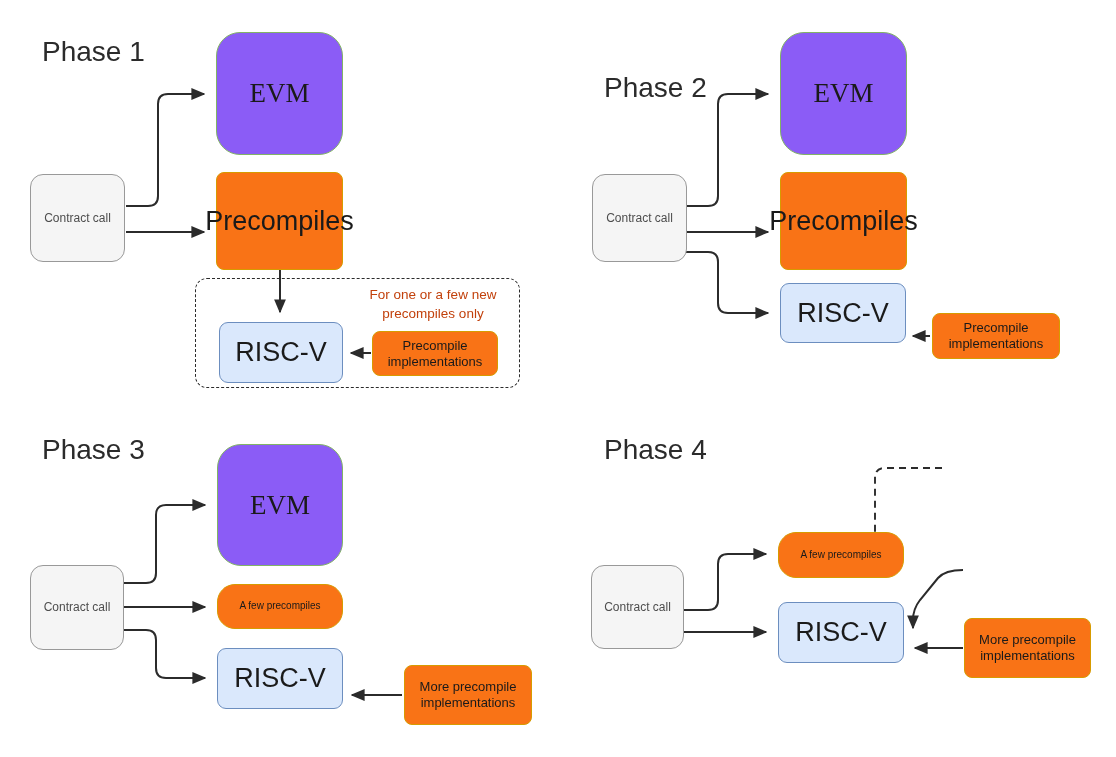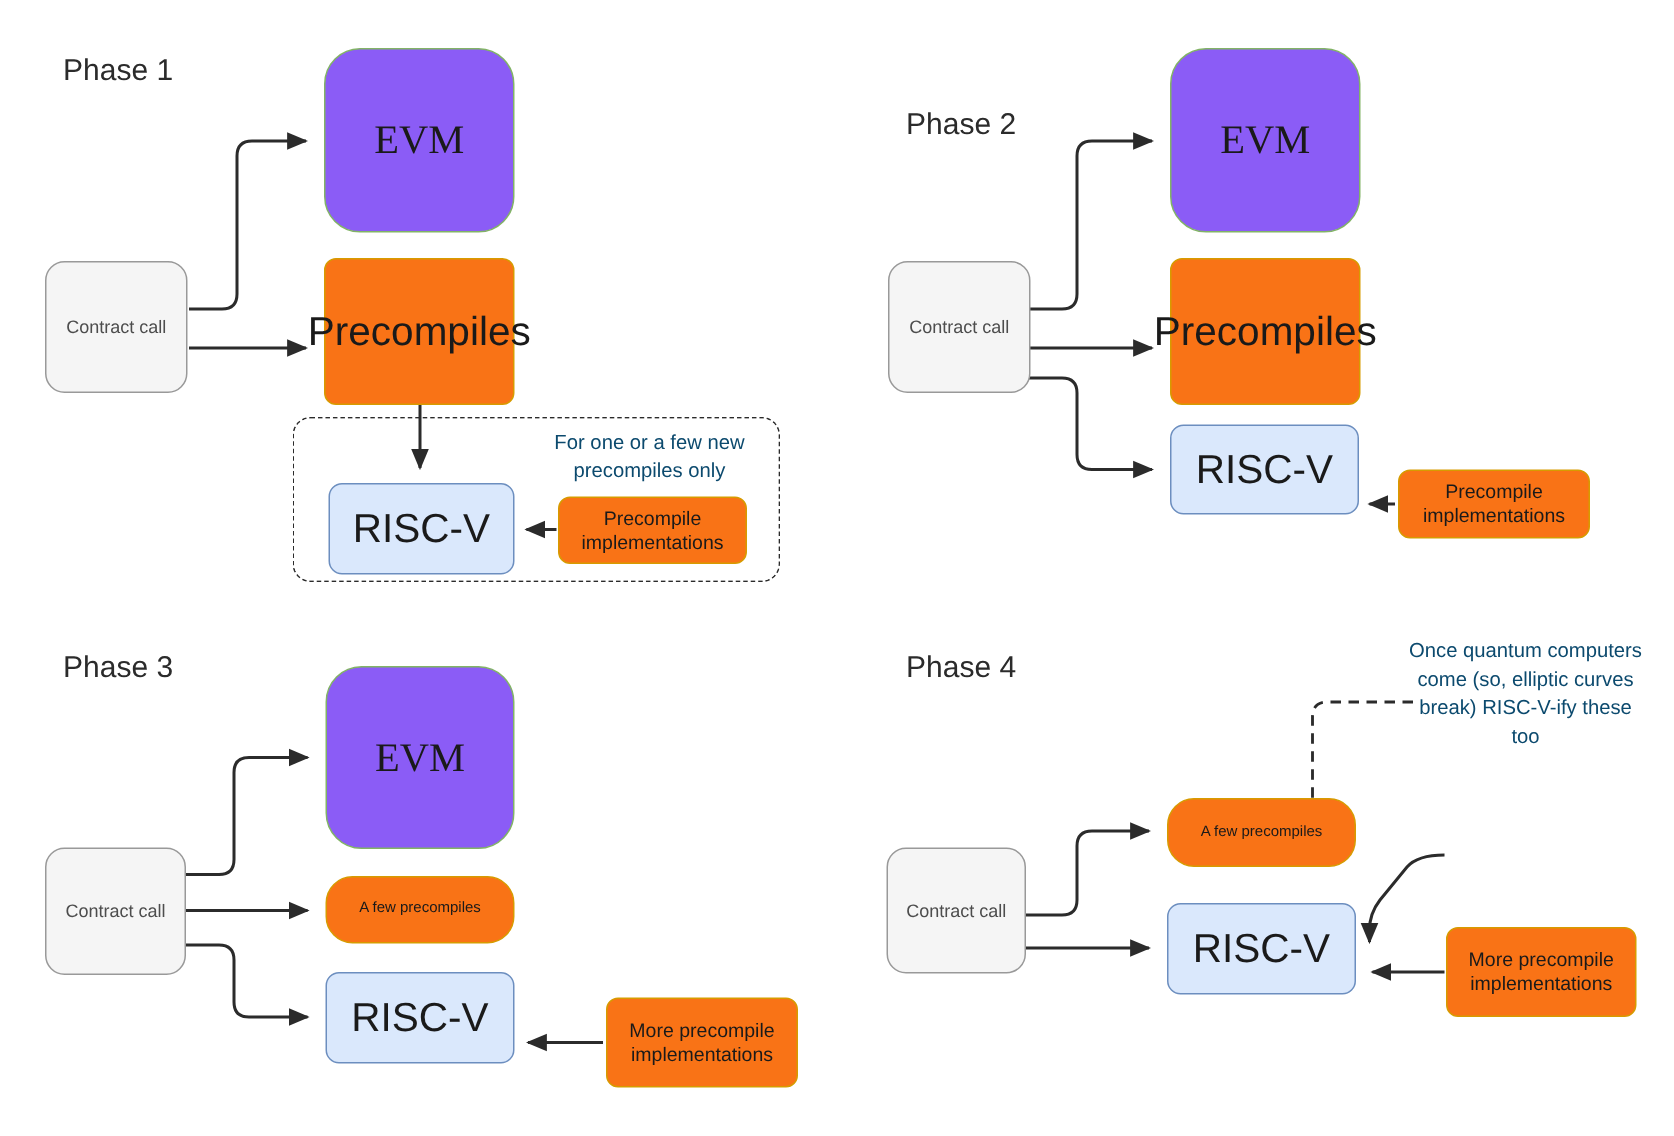--- a/index.html
+++ b/index.html
@@ -28,21 +28,21 @@
     box-sizing: border-box;
     display: flex;
     align-items: center;
     justify-content: center;
     text-align: center;
     color: #1a1a1a;
     line-height: 1.22;
   }
   .phase-label {
     position: absolute;
-    font-size: 20px;
+    font-size: 28px;
     color: #2b2b2b;
     white-space: nowrap;
   }
   .n-green  { background: #8b5cf6; border: 1.6px solid #82b366; border-radius: 24px; font-family: Liberation Serif, serif; }
   .n-orange { background: #f97316; border: 1.6px solid #d79b00; border-radius: 8px; }
   .n-blue   { background: #dae8fc; border: 1.6px solid #6c8ebf; border-radius: 9px; }
   .n-grey   { background: #f5f5f5; border: 1.4px solid #999999; border-radius: 13px; color: #4d4d4d; }
   .big      { font-size: 27px; }
   .med      { font-size: 12px; }
   .small    { font-size: 10px; border-radius: 18px; }
@@ -50,21 +50,21 @@
   .dashed-group {
     position: absolute;
     box-sizing: border-box;
     border: 1.7px dashed #2b2b2b;
     border-radius: 12px;
     background: transparent;
   }
   .note {
     position: absolute;
     font-size: 13.5px;
-    color: #0c4a6e;
+    color: #c2410c;
     line-height: 1.42;
   }
   .note-center { text-align: center; }
 </style>
 </head>
 <body>
 
 <div id="canvas">
 
   <svg class="svg-layer" viewBox="0 0 1116 757">
@@ -131,21 +131,20 @@
   <div class="node n-green big" style="left:217px; top:444px; width:126px; height:122px;">EVM</div>
 
   <div class="node n-orange small" style="left:217px; top:584px; width:126px; height:45px; padding:0 4px;">A few precompiles</div>
 
   <div class="node n-blue big" style="left:217px; top:648px; width:126px; height:61px;">RISC-V</div>
 
   <div class="node n-orange tiny" style="left:404px; top:665px; width:128px; height:60px; padding:0 5px;">More precompile implementations</div>
 
   <div class="phase-label" style="left:604px; top:434px;">Phase 4</div>
 
-  <div class="note note-center" style="left:938px; top:424px; width:158px;">Once quantum computers come (so, elliptic curves break) RISC-V-ify these too</div>
 
   <div class="node n-grey med" style="left:591px; top:565px; width:93px; height:84px;">Contract call</div>
 
   <div class="node n-orange small" style="left:778px; top:532px; width:126px; height:46px; padding:0 4px;">A few precompiles</div>
 
   <div class="node n-blue big" style="left:778px; top:602px; width:126px; height:61px;">RISC-V</div>
 
 
   <div class="node n-orange tiny" style="left:964px; top:618px; width:127px; height:60px; padding:0 5px;">More precompile implementations</div>
 

